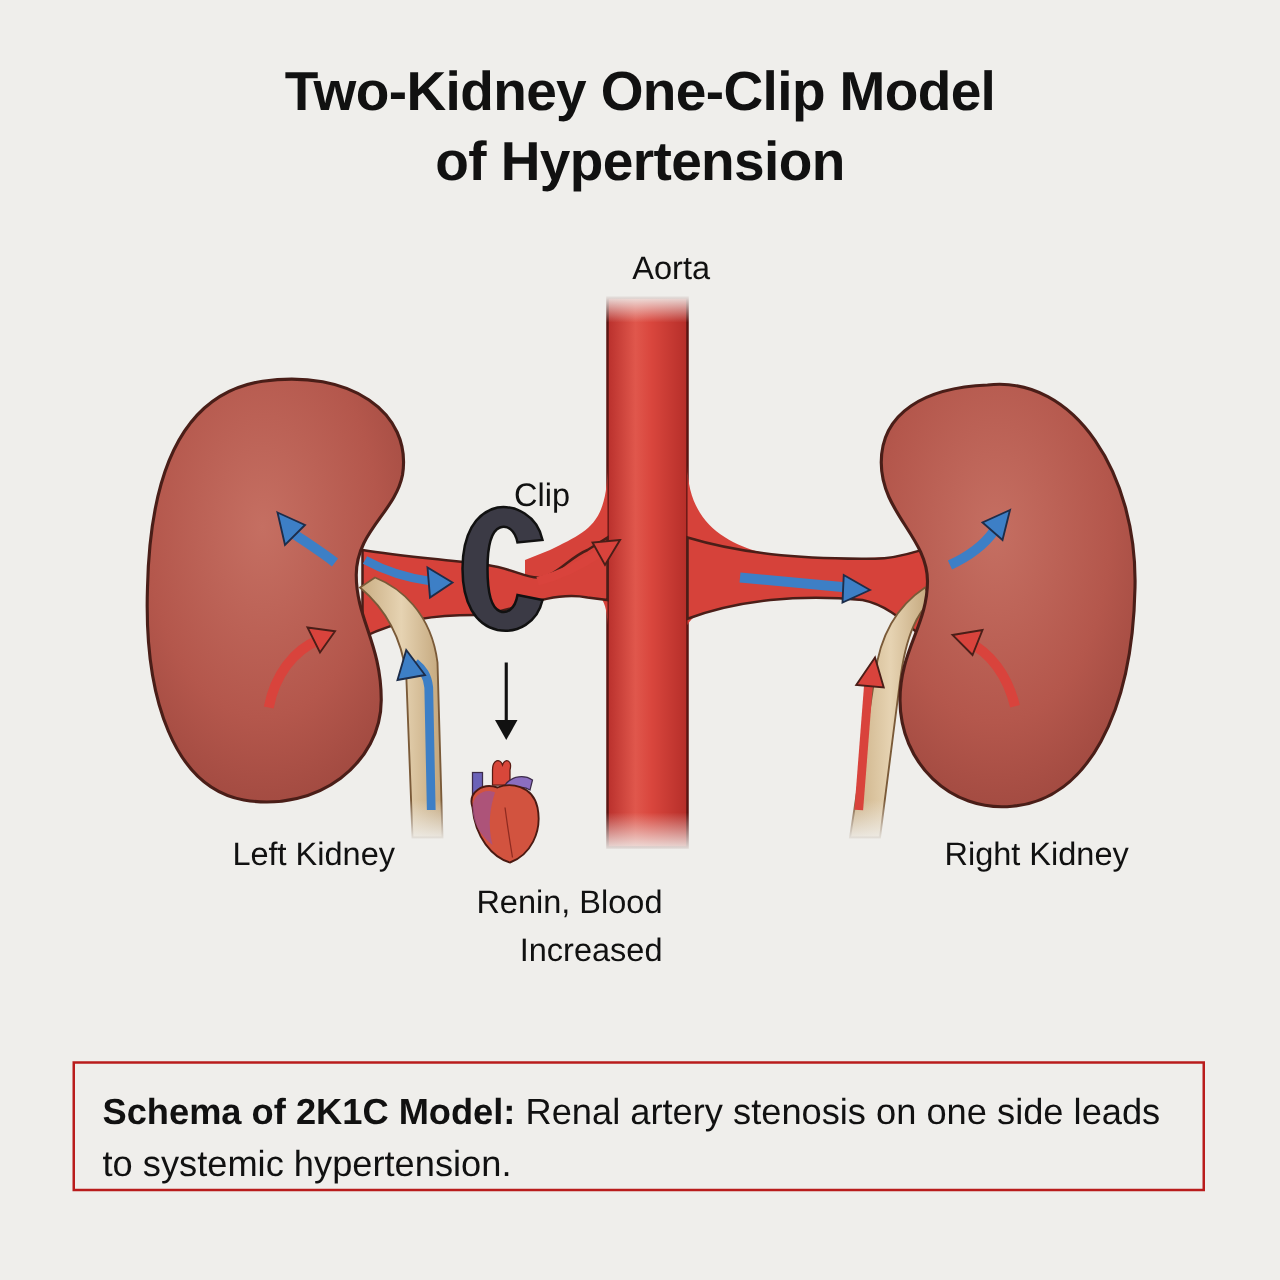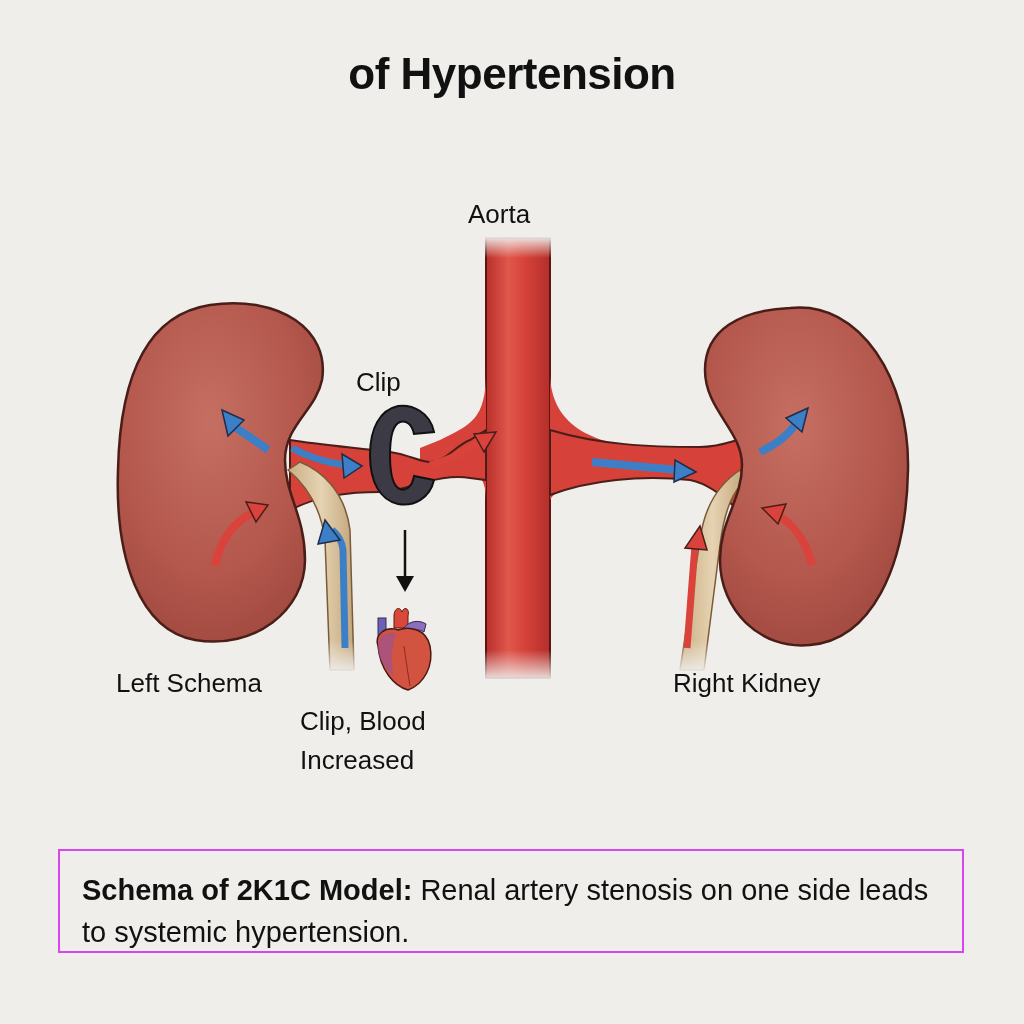--- a/index.html
+++ b/index.html
@@ -11,34 +11,35 @@
       color: #111;
     }
     .title {
       position: absolute; left: 0; width: 1024px; top: 46px;
       text-align: center; font-weight: bold; font-size: 44px; line-height: 56px;
       letter-spacing: -0.5px; color: #111;
     }
     .title span { display: block; }
     svg.art { position: absolute; left: 0; top: 0; }
     .label {
-      position: absolute; font-size: 26px; line-height: 31px; text-align: left; color: #111;
+      position: absolute; font-size: 26px; line-height: 31px; text-align: right; color: #111;
     }
     .caption {
       position: absolute; left: 58px; top: 849px; width: 906px; height: 104px;
-      border: 2px solid #d946ef; box-sizing: border-box;
+      border: 2px solid #b91c1c; box-sizing: border-box;
       padding: 18px 22px; font-size: 29px; line-height: 42px; color: #111;
       background: #efeeeb;
     }
     .caption b { font-weight: bold; }
   </style>
 </head>
 <body>
 
 <div class="title">
+  <span>Two-Kidney One-Clip Model</span>
   <span>of Hypertension</span>
 </div>
 
 <svg class="art" width="1024" height="1024" viewBox="0 0 1024 1024">
   <defs>
     <radialGradient id="kidGrad" cx="0.45" cy="0.35" r="0.75">
       <stop offset="0" stop-color="#c56f62"></stop>
       <stop offset="0.6" stop-color="#b4574c"></stop>
       <stop offset="1" stop-color="#9c463d"></stop>
     </radialGradient>
@@ -131,25 +132,25 @@
     <rect x="4" y="12" width="8" height="24" fill="#6b62b8" stroke="#3b2a4a" stroke-width="1"></rect>
     <path d="M20 10 C 20 2, 26 0, 28 6 C 30 0, 36 2, 34 10 L 34 22 L 20 22 Z" fill="#d8473a" stroke="#5a1a12" stroke-width="1"></path>
     <path d="M30 22 C 36 14, 46 14, 52 18 L 50 26 C 44 22, 38 24, 34 30 Z" fill="#8b6ec0" stroke="#3b2a4a" stroke-width="1"></path>
     <path d="M4 40 C 0 28, 12 20, 24 24 C 34 20, 52 22, 56 40 C 60 60, 50 78, 34 84 C 20 80, 6 64, 4 40 Z" fill="#d2533f" stroke="#4a1a12" stroke-width="1.5"></path>
     <path d="M4 40 C 4 30, 14 24, 22 28 C 18 40, 16 54, 20 70 C 10 62, 4 52, 4 40 Z" fill="#a0538e" opacity="0.75"></path>
     <path d="M30 40 C 32 55, 34 68, 36 80" stroke="#8e2a20" stroke-width="1" fill="none"></path>
   </g>
 </svg>
 
 <div class="label" style="left:468px; top:199px; width:100px;">Aorta</div>
-<div class="label" style="left:356px; top:367px; width:100px;">Clip</div>
-<div class="label" style="left:116px; top:668px; width:200px;">Left Schema</div>
+<div class="label" style="left:356px; top:381px; width:100px;">Clip</div>
+<div class="label" style="left:116px; top:668px; width:200px;">Left Kidney</div>
 <div class="label" style="left:673px; top:668px; width:230px;">
   <span style="display:block">Right Kidney</span>
 </div>
 <div class="label" style="left:300px; top:702px; width:230px; line-height:39px;">
-  <span style="display:block">Clip, Blood</span>
+  <span style="display:block">Renin, Blood</span>
   <span style="display:block">Increased</span>
 </div>
 
 <div class="caption">
   <b>Schema of 2K1C Model:</b><span> Renal artery stenosis on one side leads to systemic hypertension.</span>
 </div>
 
 </body></html>

